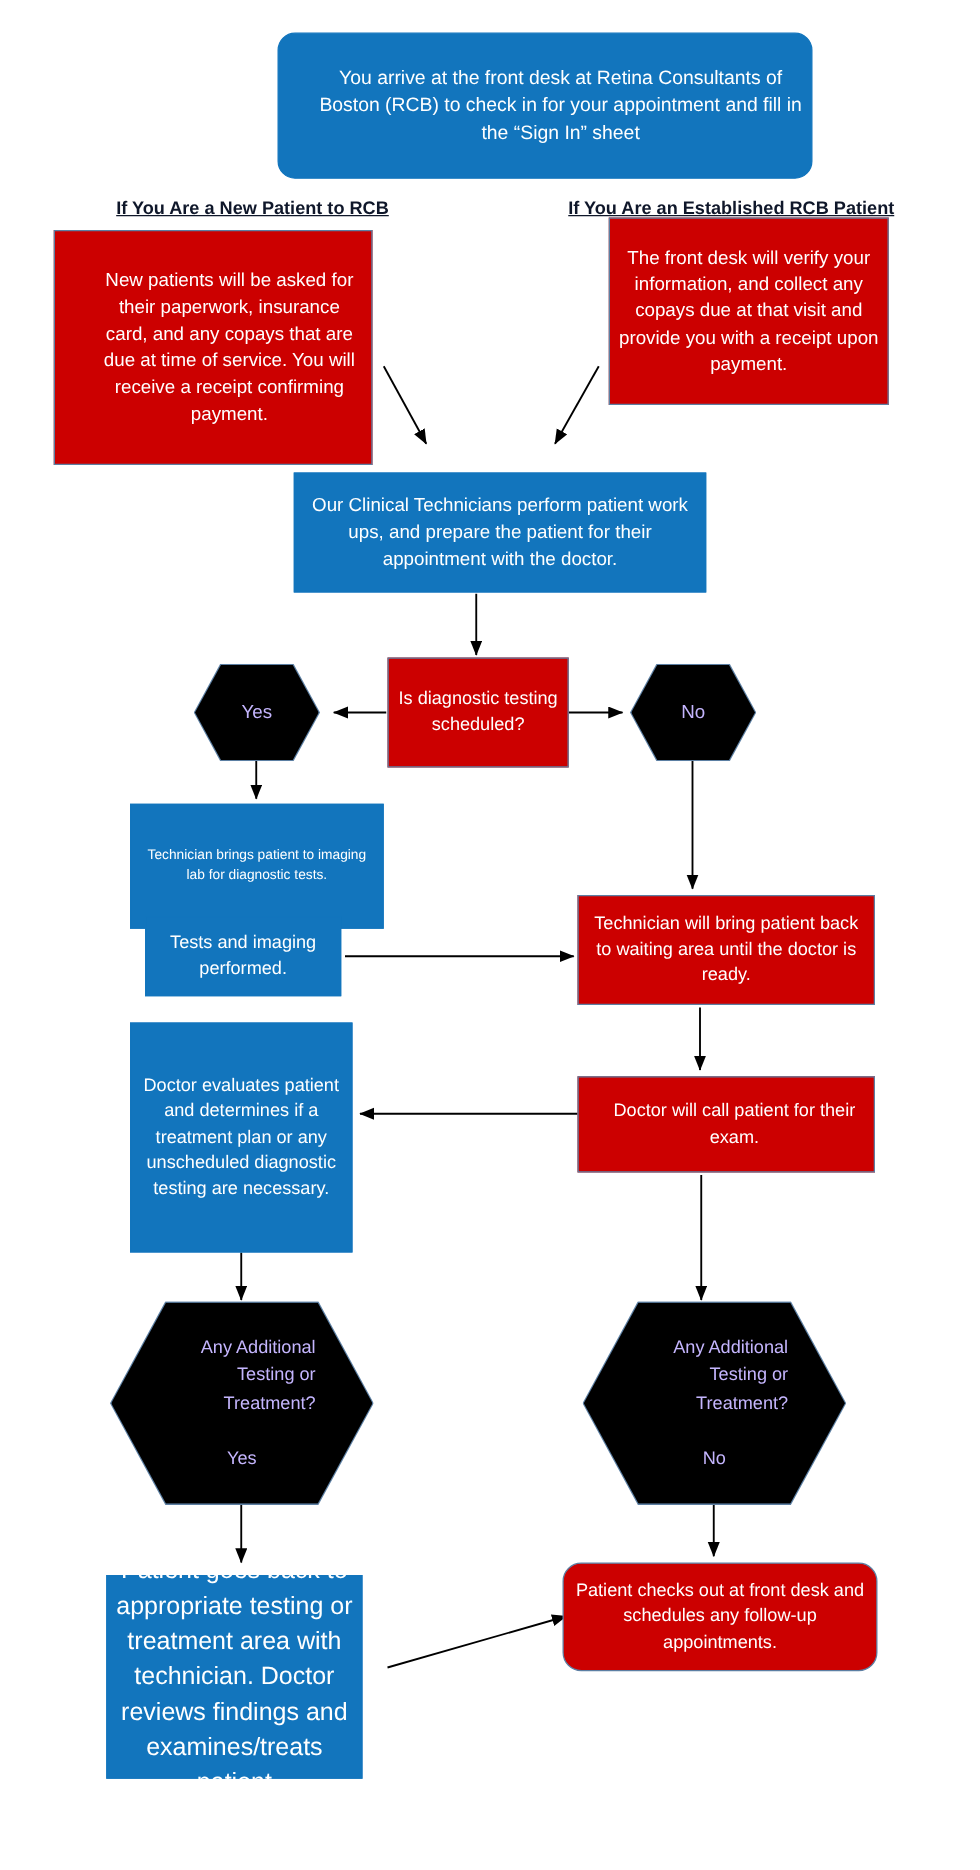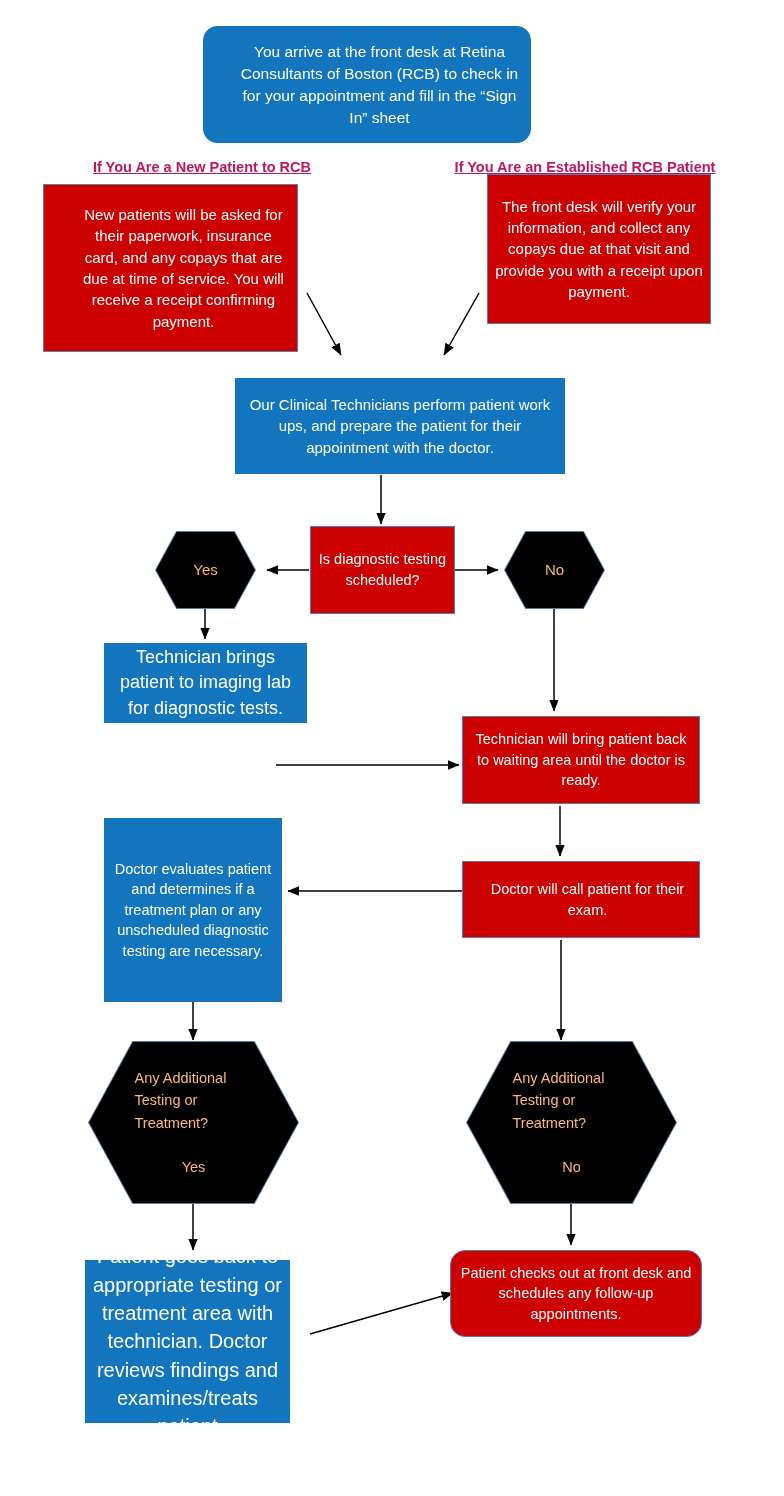--- a/index.html
+++ b/index.html
@@ -42,33 +42,33 @@
     border: 1px solid #1275bd;
   }
   .hex {
     position: absolute;
     box-sizing: border-box;
     background: #000000;
     clip-path: polygon(21% 0%, 79% 0%, 100% 50%, 79% 100%, 21% 100%, 0% 50%);
     display: flex;
     align-items: center;
     justify-content: center;
-    text-align: left;
-    color: #fdba74;
+    text-align: right;
+    color: #c4b5fd;
     line-height: 1.55;
   }
   .hex-edge {
     position: absolute;
     box-sizing: border-box;
     clip-path: polygon(21% 0%, 79% 0%, 100% 50%, 79% 100%, 21% 100%, 0% 50%);
     background: #5c7fa3;
   }
   .caption {
     position: absolute;
-    color: #be185d;
+    color: #0f172a;
     font-weight: bold;
     text-decoration: underline;
     white-space: nowrap;
     text-align: center;
   }
   svg.arrows {
     position: absolute;
     left: 0;
     top: 0;
     width: 784px;
@@ -117,42 +117,43 @@
       <line x1="561" y1="940" x2="561" y2="1040" marker-end="url(#ah)"></line>
 
       <line x1="193" y1="1203" x2="193" y2="1250" marker-end="url(#ah)"></line>
 
       <line x1="571" y1="1203" x2="571" y2="1245" marker-end="url(#ah)"></line>
 
       <line x1="310" y1="1334" x2="453" y2="1293" marker-end="url(#ah)"></line>
     </g>
   </svg>
 
-  <div class="node rounded" style="left:203px; top:26px; width:328px; height:117px; font-size:15.5px;padding-left:32px;">You arrive at the front desk at Retina Consultants of Boston (RCB) to check in for your appointment and fill in the “Sign In” sheet</div>
+  <div class="node rounded" style="left:222px; top:26px; width:428px; height:117px; font-size:15.5px;padding-left:32px;">You arrive at the front desk at Retina Consultants of Boston (RCB) to check in for your appointment and fill in the “Sign In” sheet</div>
 
   <div class="caption" style="left:57px; top:159px; width:290px; font-size:14.5px;">If You Are a New Patient to RCB</div>
 
   <div class="caption" style="left:420px; top:159px; width:330px; font-size:14.5px;">If You Are an Established RCB Patient</div>
 
-  <div class="node red" style="left:43px; top:184px; width:255px; height:168px; font-size:15px;padding-left:33px;">New patients will be asked for their paperwork, insurance card, and any copays that are due at time of service. You will receive a receipt confirming payment.</div>
+  <div class="node red" style="left:43px; top:184px; width:255px; height:188px; font-size:15px;padding-left:33px;">New patients will be asked for their paperwork, insurance card, and any copays that are due at time of service. You will receive a receipt confirming payment.</div>
 
   <div class="node red" style="left:487px; top:174px; width:224px; height:150px; font-size:15px;">The front desk will verify your information, and collect any copays due at that visit and provide you with a receipt upon payment.</div>
 
   <div class="node blue" style="left:235px; top:378px; width:330px; height:96px; font-size:15px;">Our Clinical Technicians perform patient work ups, and prepare the patient for their appointment with the doctor.</div>
 
   <div class="node red" style="left:310px; top:526px; width:145px; height:88px; font-size:14.5px;">Is diagnostic testing scheduled?</div>
 
   <div class="hex-edge" style="left:155px; top:531px; width:101px; height:78px;"></div>
   <div class="hex" style="left:156px; top:532px; width:99px; height:76px; font-size:15px;">Yes</div>
 
   <div class="hex-edge" style="left:504px; top:531px; width:101px; height:78px;"></div>
   <div class="hex" style="left:505px; top:532px; width:99px; height:76px; font-size:15px;">No</div>
 
-  <div class="node blue" style="left:104px; top:643px; width:203px; height:80px; font-size:18px;">Technician brings patient to imaging lab for diagnostic tests.</div>
+  <div class="node blue" style="left:104px; top:643px; width:203px; height:100px; font-size:11px;">Technician brings patient to imaging lab for diagnostic tests.</div>
 
+  <div class="node blue" style="left:116px; top:733px; width:157px; height:64px; font-size:14.5px;">Tests and imaging performed.</div>
 
   <div class="node red" style="left:462px; top:716px; width:238px; height:88px; font-size:14.5px;">Technician will bring patient back to waiting area until the doctor is ready.</div>
 
   <div class="node blue" style="left:104px; top:818px; width:178px; height:184px; font-size:14.5px;">Doctor evaluates patient and determines if a treatment plan or any unscheduled diagnostic testing are necessary.</div>
 
   <div class="node red" style="left:462px; top:861px; width:238px; height:77px; font-size:14.5px;padding-left:20px;">Doctor will call patient for their exam.</div>
 
   <div class="hex-edge" style="left:88px; top:1041px; width:211px; height:163px;"></div>
   <div class="hex" style="left:89px; top:1042px; width:209px; height:161px;
               flex-direction:column; font-size:14.5px;">

